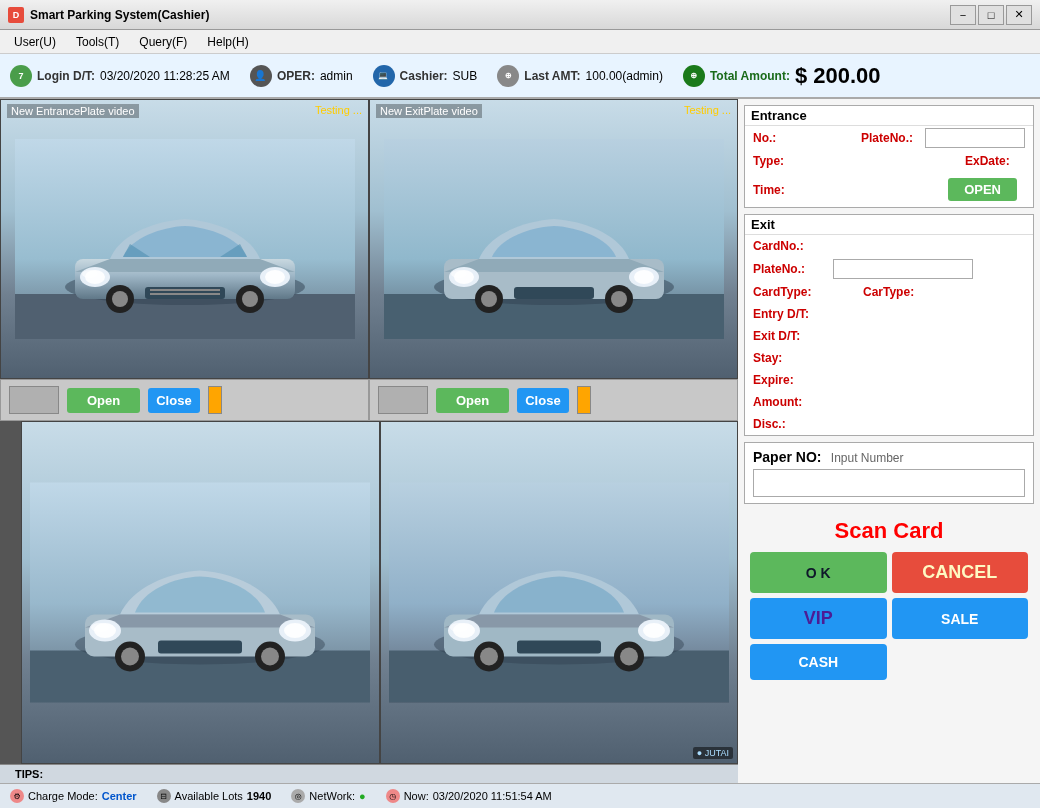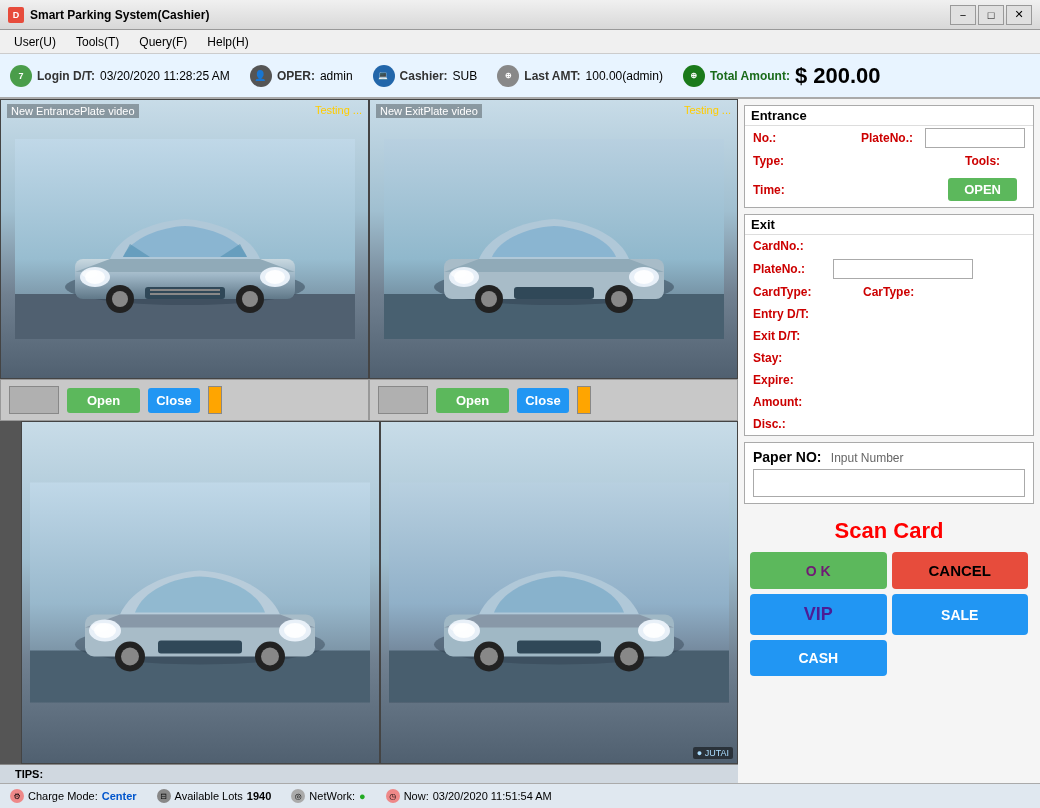--- a/index.html
+++ b/index.html
@@ -64,22 +64,22 @@
     .paper-section { padding: 6px 8px; }
     .paper-label { font-size: 14px; font-weight: bold; color: #000; }
     .paper-hint { font-size: 12px; color: #666; margin-left: 6px; }
     .paper-input { border: 1px solid #aaa; height: 28px; width: 100%; margin-top: 4px; padding: 0 4px; font-size: 13px; }
 
     
     .scan-card-text { text-align: center; color: red; font-size: 22px; font-weight: bold; padding: 8px 0 4px; }
 
     
     .action-buttons { padding: 4px 6px; display: grid; grid-template-columns: 1fr 1fr; gap: 5px; }
-    .btn-ok { background: #5cb85c; color: #701a75; border: none; padding: 10px; font-size: 14px; font-weight: bold; border-radius: 4px; cursor: pointer; }
-    .btn-cancel { background: #e74c3c; color: #000000; border: none; padding: 10px; font-size: 15px; font-weight: bold; border-radius: 4px; cursor: pointer; }
+    .btn-ok { background: #5cb85c; color: #0f172a; border: none; padding: 10px; font-size: 14px; font-weight: bold; border-radius: 4px; cursor: pointer; }
+    .btn-cancel { background: #e74c3c; color: #fef9c3; border: none; padding: 10px; font-size: 18px; font-weight: bold; border-radius: 4px; cursor: pointer; }
     .btn-vip { background: #2196F3; color: #4c1d95; border: none; padding: 10px; font-size: 18px; font-weight: bold; border-radius: 4px; cursor: pointer; }
     .btn-sale { background: #2196F3; color: white; border: none; padding: 10px; font-size: 14px; font-weight: bold; border-radius: 4px; cursor: pointer; }
     .btn-cash { background: #2196F3; color: white; border: none; padding: 10px; font-size: 14px; font-weight: bold; border-radius: 4px; cursor: pointer; }
     .btn-print { background: #2196F3; color: white; border: none; padding: 10px; font-size: 14px; font-weight: bold; border-radius: 4px; cursor: pointer; }
 
     
     .status-bar-bottom { background: #e0e8f0; height: 25px; display: flex; align-items: center; padding: 0 10px; gap: 20px; border-top: 1px solid #aaa; }
     .bot-item { display: flex; align-items: center; gap: 4px; font-size: 11px; }
     .bot-icon-circle { width: 14px; height: 14px; border-radius: 50%; display: inline-flex; align-items: center; justify-content: center; font-size: 8px; }
 
@@ -327,21 +327,21 @@
       <div class="field-row">
         <span class="field-label">No.:</span>
         <div class="field-right">
           <span class="field-label">PlateNo.:</span>
           <input class="field-input" type="text" style="">
         </div>
       </div>
       <div class="field-row">
         <span class="field-label">Type:</span>
         <div class="field-right">
-          <span class="field-label">Tools:</span>
+          <span class="field-label">ExDate:</span>
         </div>
       </div>
       <div class="field-row">
         <span class="field-label">Time:</span>
         <button class="open-btn" style="margin-left:auto;">OPEN</button>
       </div>
     </div>
 
     <div class="section-box">
       <div class="section-title">Exit</div>

